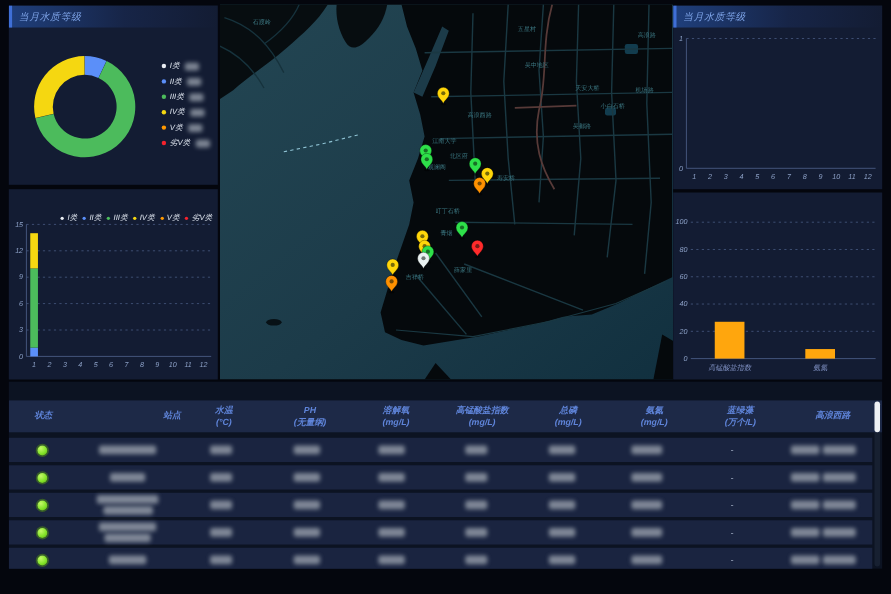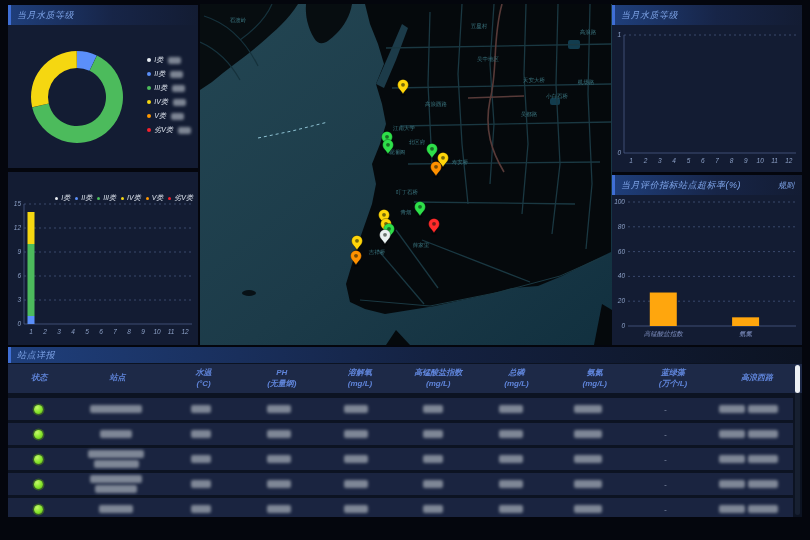--- a/index.html
+++ b/index.html
@@ -318,24 +318,20 @@
         <text x="105.16666666666666" y="136" text-anchor="middle" font-size="6.5" fill="#8ca0c6" font-family="Liberation Sans, sans-serif">7</text>
         <text x="119.5" y="136" text-anchor="middle" font-size="6.5" fill="#8ca0c6" font-family="Liberation Sans, sans-serif">8</text>
         <text x="133.83333333333334" y="136" text-anchor="middle" font-size="6.5" fill="#8ca0c6" font-family="Liberation Sans, sans-serif">9</text>
         <text x="148.16666666666666" y="136" text-anchor="middle" font-size="6.5" fill="#8ca0c6" font-family="Liberation Sans, sans-serif">10</text>
         <text x="162.5" y="136" text-anchor="middle" font-size="6.5" fill="#8ca0c6" font-family="Liberation Sans, sans-serif">11</text>
         <text x="176.83333333333334" y="136" text-anchor="middle" font-size="6.5" fill="#8ca0c6" font-family="Liberation Sans, sans-serif">12</text>
       </svg>
   </section>
 
   <section class="panel p-rate">
-    <header class="panel-header">
-      <span class="panel-title">当月评价指标站点超标率(%)</span>
-      <span class="rule-link">规则</span>
-    </header>
     <svg id="rate-svg" class="chart-svg rate-svg" width="190" height="148">
         <text x="13" y="131" text-anchor="end" font-size="6.5" fill="#8ca0c6" font-family="Liberation Sans, sans-serif">0</text>
         <line x1="16" y1="104.2" x2="184" y2="104.2" stroke="#4a5c85" stroke-width="0.7" stroke-dasharray="2,3"></line>
         <text x="13" y="106.2" text-anchor="end" font-size="6.5" fill="#8ca0c6" font-family="Liberation Sans, sans-serif">20</text>
         <line x1="16" y1="79.4" x2="184" y2="79.4" stroke="#4a5c85" stroke-width="0.7" stroke-dasharray="2,3"></line>
         <text x="13" y="81.4" text-anchor="end" font-size="6.5" fill="#8ca0c6" font-family="Liberation Sans, sans-serif">40</text>
         <line x1="16" y1="54.60000000000001" x2="184" y2="54.60000000000001" stroke="#4a5c85" stroke-width="0.7" stroke-dasharray="2,3"></line>
         <text x="13" y="56.60000000000001" text-anchor="end" font-size="6.5" fill="#8ca0c6" font-family="Liberation Sans, sans-serif">60</text>
         <line x1="16" y1="29.799999999999997" x2="184" y2="29.799999999999997" stroke="#4a5c85" stroke-width="0.7" stroke-dasharray="2,3"></line>
         <text x="13" y="31.799999999999997" text-anchor="end" font-size="6.5" fill="#8ca0c6" font-family="Liberation Sans, sans-serif">80</text>
@@ -343,28 +339,25 @@
         <text x="13" y="7" text-anchor="end" font-size="6.5" fill="#8ca0c6" font-family="Liberation Sans, sans-serif">100</text>
         <line x1="16" y1="129" x2="184" y2="129" stroke="#4a5c85" stroke-width="0.8"></line>
         <rect x="37.78" y="95.52" width="27" height="33.480000000000004" fill="#ffa60d"></rect>
         <text x="51.28" y="139" text-anchor="middle" font-size="6.5" fill="#7e8fc0" font-family="Liberation Sans, sans-serif">高锰酸盐指数</text>
         <rect x="120.1" y="120.32" width="27" height="8.680000000000001" fill="#ffa60d"></rect>
         <text x="133.6" y="139" text-anchor="middle" font-size="6.5" fill="#7e8fc0" font-family="Liberation Sans, sans-serif">氨氮</text>
       </svg>
   </section>
 
   <section class="panel p-table">
-    <header class="panel-header" style="height:16px">
-      <span class="panel-title">站点详报</span>
-    </header>
     <div id="thead" class="thead">
         <div class="th" style="flex: 0.8 1 0%;">
           <div>状态</div>
         </div>
-        <div class="th" style="flex: 1.2 1 0%;">
+        <div class="th" style="flex: 1.2 1 0%; text-align: right;">
           <div>站点</div>
         </div>
         <div class="th" style="flex: 1 1 0%;">
           <div>水温</div>
           <div>(°C)</div>
         </div>
         <div class="th" style="flex: 1 1 0%;">
           <div>PH</div>
           <div>(无量纲)</div>
         </div>

